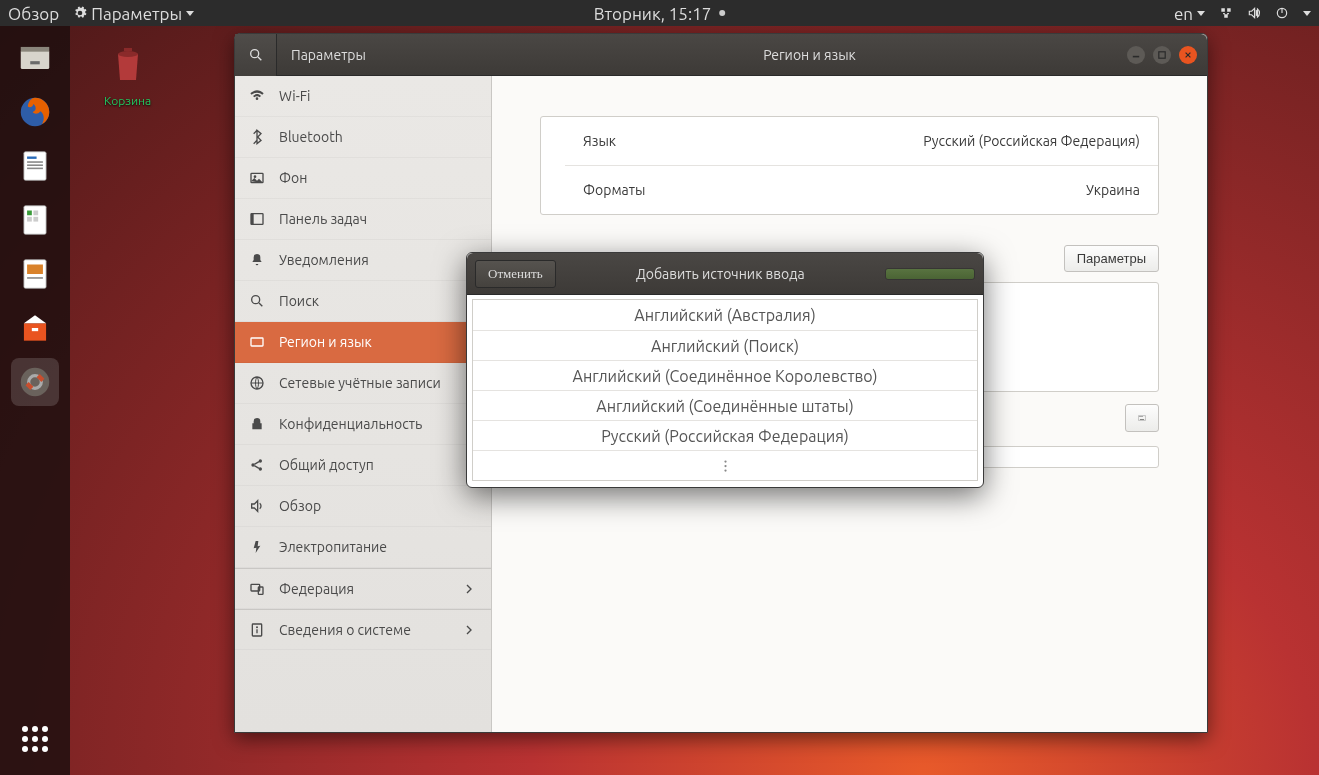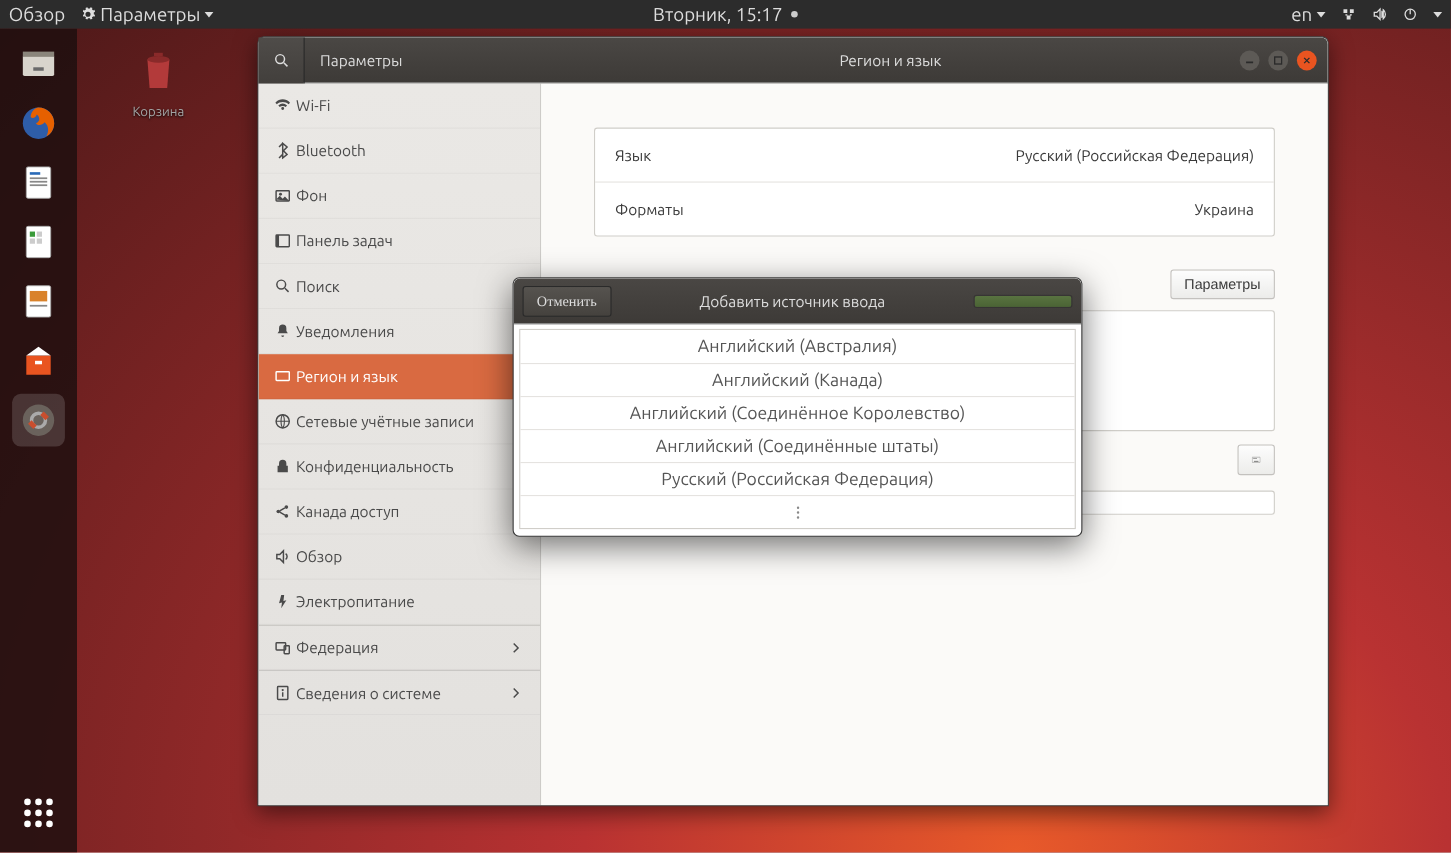--- a/index.html
+++ b/index.html
@@ -41,21 +41,21 @@
 .dock-item { width: 48px; height: 48px; border-radius: 8px; display:flex;align-items:center;justify-content:center; position:relative;}
 .dock-item.active { background: rgba(255,255,255,0.15);}
 .dock-item svg { width: 38px; height: 38px; }
 .dock-bottom { margin-top:auto; margin-bottom:12px;}
 .apps-icon { display:grid; grid-template-columns:repeat(3,6px); grid-template-rows:repeat(3,6px); gap:4px;}
 .apps-icon span {width:6px;height:6px;border-radius:50%;background:#fff;}
 
 
 .desktop-icon {
   position: absolute; top: 40px; left: 104px; width: 80px;
-  text-align: center; color: #a3a3a3; font-size: 12px; z-index: 3;
+  color: #22c55e; font-size: 12px; z-index: 3;
 }
 .desktop-icon svg { width: 48px; height: 48px; }
 .desktop-icon .label { margin-top:4px; text-shadow: 0 1px 2px #000;}
 
 
 .window {
   position: absolute; top: 33px; left: 234px; width: 974px; height: 700px;
   background: #f6f5f3;
   border-radius: 6px 6px 0 0;
   box-shadow: 0 6px 20px rgba(0,0,0,0.5);
@@ -74,29 +74,29 @@
 .search-btn svg{width:16px;height:16px;fill:#ddd;}
 .title-sidebar { width:215px;padding-left:14px;font-weight:400;}
 .title-main { flex:1;text-align:center;font-weight:400;}
 .win-controls { display:flex;gap:8px;padding-right:10px;}
 .win-btn{width:18px;height:18px;border-radius:50%;display:flex;align-items:center;justify-content:center;}
 .win-min,.win-max{background:#5d5a56;} .win-close{background:#e95420;}
 .win-btn svg{width:8px;height:8px;fill:#2a2a2a;}
 
 .window-body{flex:1;display:flex;overflow:hidden;}
 .sidebar { width:257px;background:linear-gradient(#eae8e5,#e3e1de);border-right:1px solid #c9c7c4;overflow-y:auto;}
-.sidebar-item{height:41px;display:flex;align-items:center;padding:0 14px;gap:4px;color:#4a4a4a;border-bottom:1px solid rgba(0,0,0,0.03);}
+.sidebar-item{height:41px;display:flex;align-items:center;padding:0 14px;gap:14px;color:#4a4a4a;border-bottom:1px solid rgba(0,0,0,0.03);}
 .sidebar-item.sep-above{border-top:1px solid #c9c7c4;}
 .sidebar-item svg{width:16px;height:16px;fill:#4a4a4a;}
 .sidebar-item .chev{margin-left:auto;}
 .sidebar-item.active{background:#d96a41;color:#fff;}
 .sidebar-item.active svg{fill:#fff;}
 
 .content { flex:1;background:#fbfaf8;padding:40px 48px;color:#3a3a3a;}
-.settings-group{border:1px solid #d0cec9;border-radius:3px;background:#fff;margin-bottom:30px;}
+.settings-group{border:1px solid #d0cec9;border-radius:3px;background:#fff;margin-bottom:30px;padding-left:24px;}
 .row{display:flex;justify-content:space-between;padding:16px 18px;}
 .row + .row{border-top:1px solid #e5e3e0;}
 .row-label{color:#3a3a3a;}
 .row-value{color:#3a3a3a;}
 .section-hdr{display:flex;justify-content:space-between;align-items:center;margin-bottom:10px;}
 .btn{background:linear-gradient(#fdfdfd,#ececea);border:1px solid #c3c1be;border-radius:3px;padding:5px 12px;color:#3a3a3a;font-size:13px;}
 .kbd-icon-btn{width:34px;height:28px;display:flex;align-items:center;justify-content:center;}
 .kbd-icon-btn svg{width:16px;height:14px;fill:#555;}
 .modal{
   position:absolute;top:252px;left:466px;width:518px;
@@ -290,30 +290,30 @@
         </div>
         <div class="sidebar-item">
           <svg viewBox="0 0 24 24">
             <rect x="3" y="4" width="18" height="16" rx="1" fill="none" stroke="currentColor" stroke-width="2"></rect>
             <rect x="3" y="4" width="4" height="16"></rect>
           </svg>
           <span>Панель задач</span>
         </div>
         <div class="sidebar-item">
           <svg viewBox="0 0 24 24">
+            <path d="M12 3a5 5 0 00-5 5v4l-2 3h14l-2-3V8a5 5 0 00-5-5zM10 18a2 2 0 004 0"></path>
+          </svg>
+          <span>Уведомления</span>
+        </div>
+        <div class="sidebar-item">
+          <svg viewBox="0 0 24 24">
             <circle cx="10" cy="10" r="6" fill="none" stroke="currentColor" stroke-width="2"></circle>
             <path d="M15 15l5 5" stroke="currentColor" stroke-width="2"></path>
           </svg>
           <span>Поиск</span>
-        </div>
-        <div class="sidebar-item">
-          <svg viewBox="0 0 24 24">
-            <path d="M12 3a5 5 0 00-5 5v4l-2 3h14l-2-3V8a5 5 0 00-5-5zM10 18a2 2 0 004 0"></path>
-          </svg>
-          <span>Уведомления</span>
         </div>
         <div class="sidebar-item active">
           <svg viewBox="0 0 24 24">
             <rect x="3" y="6" width="18" height="12" rx="1" fill="none" stroke="currentColor" stroke-width="2"></rect>
             <path d="M7 10h4M7 14h10"></path>
           </svg>
           <span>Регион и язык</span>
         </div>
         <div class="sidebar-item">
           <svg viewBox="0 0 24 24">
@@ -328,21 +328,21 @@
           </svg>
           <span>Конфиденциальность</span>
         </div>
         <div class="sidebar-item">
           <svg viewBox="0 0 24 24">
             <circle cx="6" cy="12" r="2.5"></circle>
             <circle cx="17" cy="6" r="2.5"></circle>
             <circle cx="17" cy="18" r="2.5"></circle>
             <path d="M8 11l7-4M8 13l7 4" stroke="currentColor" stroke-width="2"></path>
           </svg>
-          <span>Канада доступ</span>
+          <span>Общий доступ</span>
         </div>
         <div class="sidebar-item">
           <svg viewBox="0 0 24 24">
             <path d="M4 9h4l5-5v16l-5-5H4zM16 8a5 5 0 010 8" fill="none" stroke="currentColor" stroke-width="2"></path>
           </svg>
           <span>Обзор</span>
         </div>
         <div class="sidebar-item">
           <svg viewBox="0 0 24 24">
             <path d="M10 3h4l-1 8 4-1-7 11 1-8-4 1z"></path>
@@ -406,21 +406,21 @@
 
 <div class="modal">
   <div class="modal-titlebar">
     <button class="btn-dark">Отменить</button>
     <div class="m-title">Добавить источник ввода</div>
     <button class="btn-primary"></button>
   </div>
   <div class="modal-list">
     <div class="modal-list-inner" id="modal-items">
         <div class="modal-item">Английский (Австралия)</div>
-        <div class="modal-item">Английский (Канада)</div>
+        <div class="modal-item">Английский (Поиск)</div>
         <div class="modal-item">Английский (Соединённое Королевство)</div>
         <div class="modal-item">Английский (Соединённые штаты)</div>
         <div class="modal-item">Русский (Российская Федерация)</div>
         <div class="modal-item modal-more">
           <svg viewBox="0 0 4 16">
             <circle cx="2" cy="2" r="1.5"></circle>
             <circle cx="2" cy="8" r="1.5"></circle>
             <circle cx="2" cy="14" r="1.5"></circle>
           </svg>
         </div>

